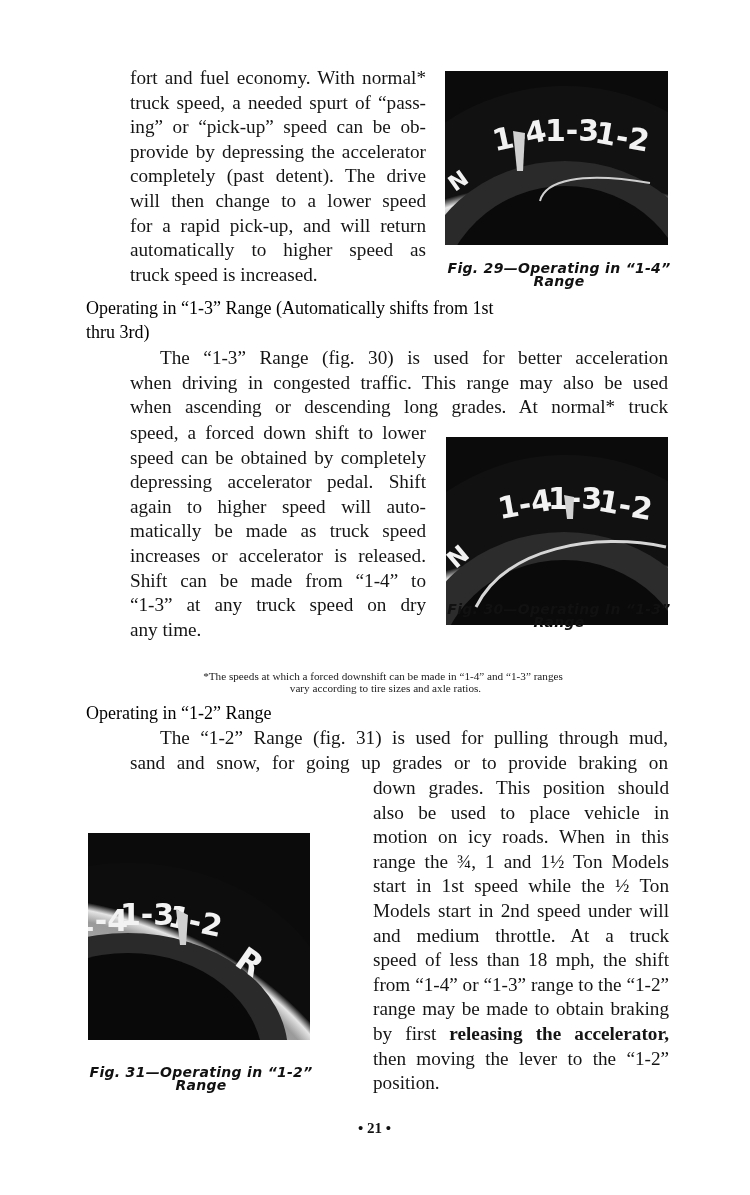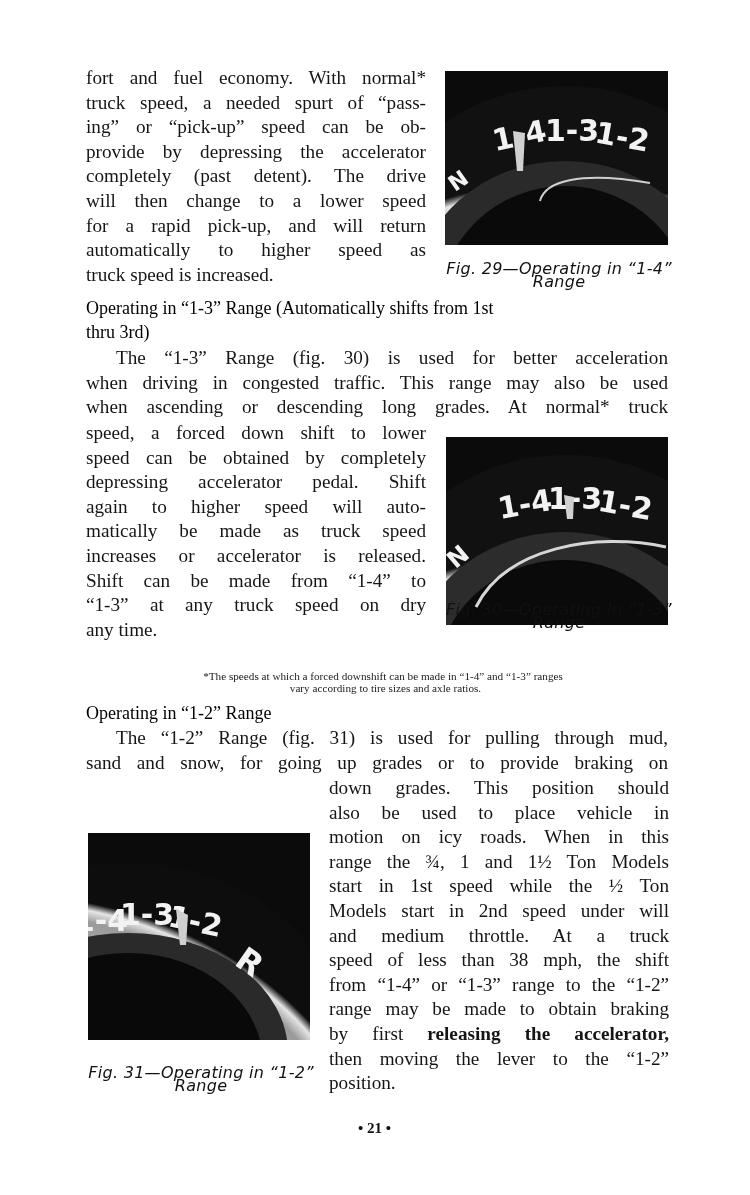--- a/index.html
+++ b/index.html
@@ -1,29 +1,29 @@
 <!DOCTYPE html>
 <html><head>
 <meta charset="utf-8">
 <style>
   html, body { margin: 0; padding: 0; background: #ffffff; }
   body { width: 750px; height: 1195px; position: relative; overflow: hidden;
          font-family: "DejaVu Serif", "Liberation Serif", serif; color: #141414; }
   .txt { position: absolute; font-family: "Liberation Serif", "DejaVu Serif", serif;
          font-size: 19.2px; line-height: 24.6px; color: #151515; text-align: justify; }
-  .txt .ln { display: block; white-space: nowrap; text-align-last: justify; height: 24.6px; }
+  .txt .ln { display: block; white-space: nowrap; text-align-last: justify; height: 24.6px; margin-left: 44px; }
   .txt .ln.last { text-align-last: left; }
   .heading { position: absolute; font-family: "Liberation Serif", "DejaVu Serif", serif;
              font-weight: normal; font-size: 18px; line-height: 24px; color: #000000; }
   .footnote { position: absolute; font-family: "Liberation Serif", serif; font-size: 11.2px;
               line-height: 11.5px; color: #1a1a1a; text-align: center; }
   .figure { position: absolute; background: #0c0c0c; overflow: hidden; }
   .figure svg { width: 100%; height: 100%; display: block; }
   .caption { position: absolute; font-family: "DejaVu Sans", "Liberation Sans", sans-serif;
-             font-style: italic; font-weight: normal; font-size: 16px; line-height: 13px;
+             font-style: italic; font-weight: bold; font-size: 14px; line-height: 13px;
              text-align: center; color: #111; letter-spacing: 0.3px; }
   .pagenum { position: absolute; font-family: "Liberation Serif", serif; font-weight: bold;
              font-size: 15px; color: #111; }
   b.inl { font-weight: bold; }
 </style>
 </head>
 <body>
 
 <div class="txt" style="left:86px; top:66px; width:340px;">
   <span class="ln">fort and fuel economy. With normal*</span>
@@ -170,21 +170,21 @@
 </div>
 
 <div class="txt" style="left:329px; top:776px; width:340px;">
   <span class="ln">down grades. This position should</span>
   <span class="ln">also be used to place vehicle in</span>
   <span class="ln">motion on icy roads. When in this</span>
   <span class="ln">range the ¾, 1 and 1½ Ton Models</span>
   <span class="ln">start in 1st speed while the ½ Ton</span>
   <span class="ln">Models start in 2nd speed under will</span>
   <span class="ln">and medium throttle. At a truck</span>
-  <span class="ln">speed of less than 38 mph, the shift</span>
+  <span class="ln">speed of less than 18 mph, the shift</span>
   <span class="ln">from “1-4” or “1-3” range to the “1-2”</span>
   <span class="ln">range may be made to obtain braking</span>
   <span class="ln"><span>by first </span><b class="inl">releasing the accelerator,</b></span>
   <span class="ln">then moving the lever to the “1-2”</span>
   <span class="ln last">position.</span>
 </div>
 
 <div class="pagenum" style="left:358px; top:1120px;">• 21 •</div>
 
 </body></html>

